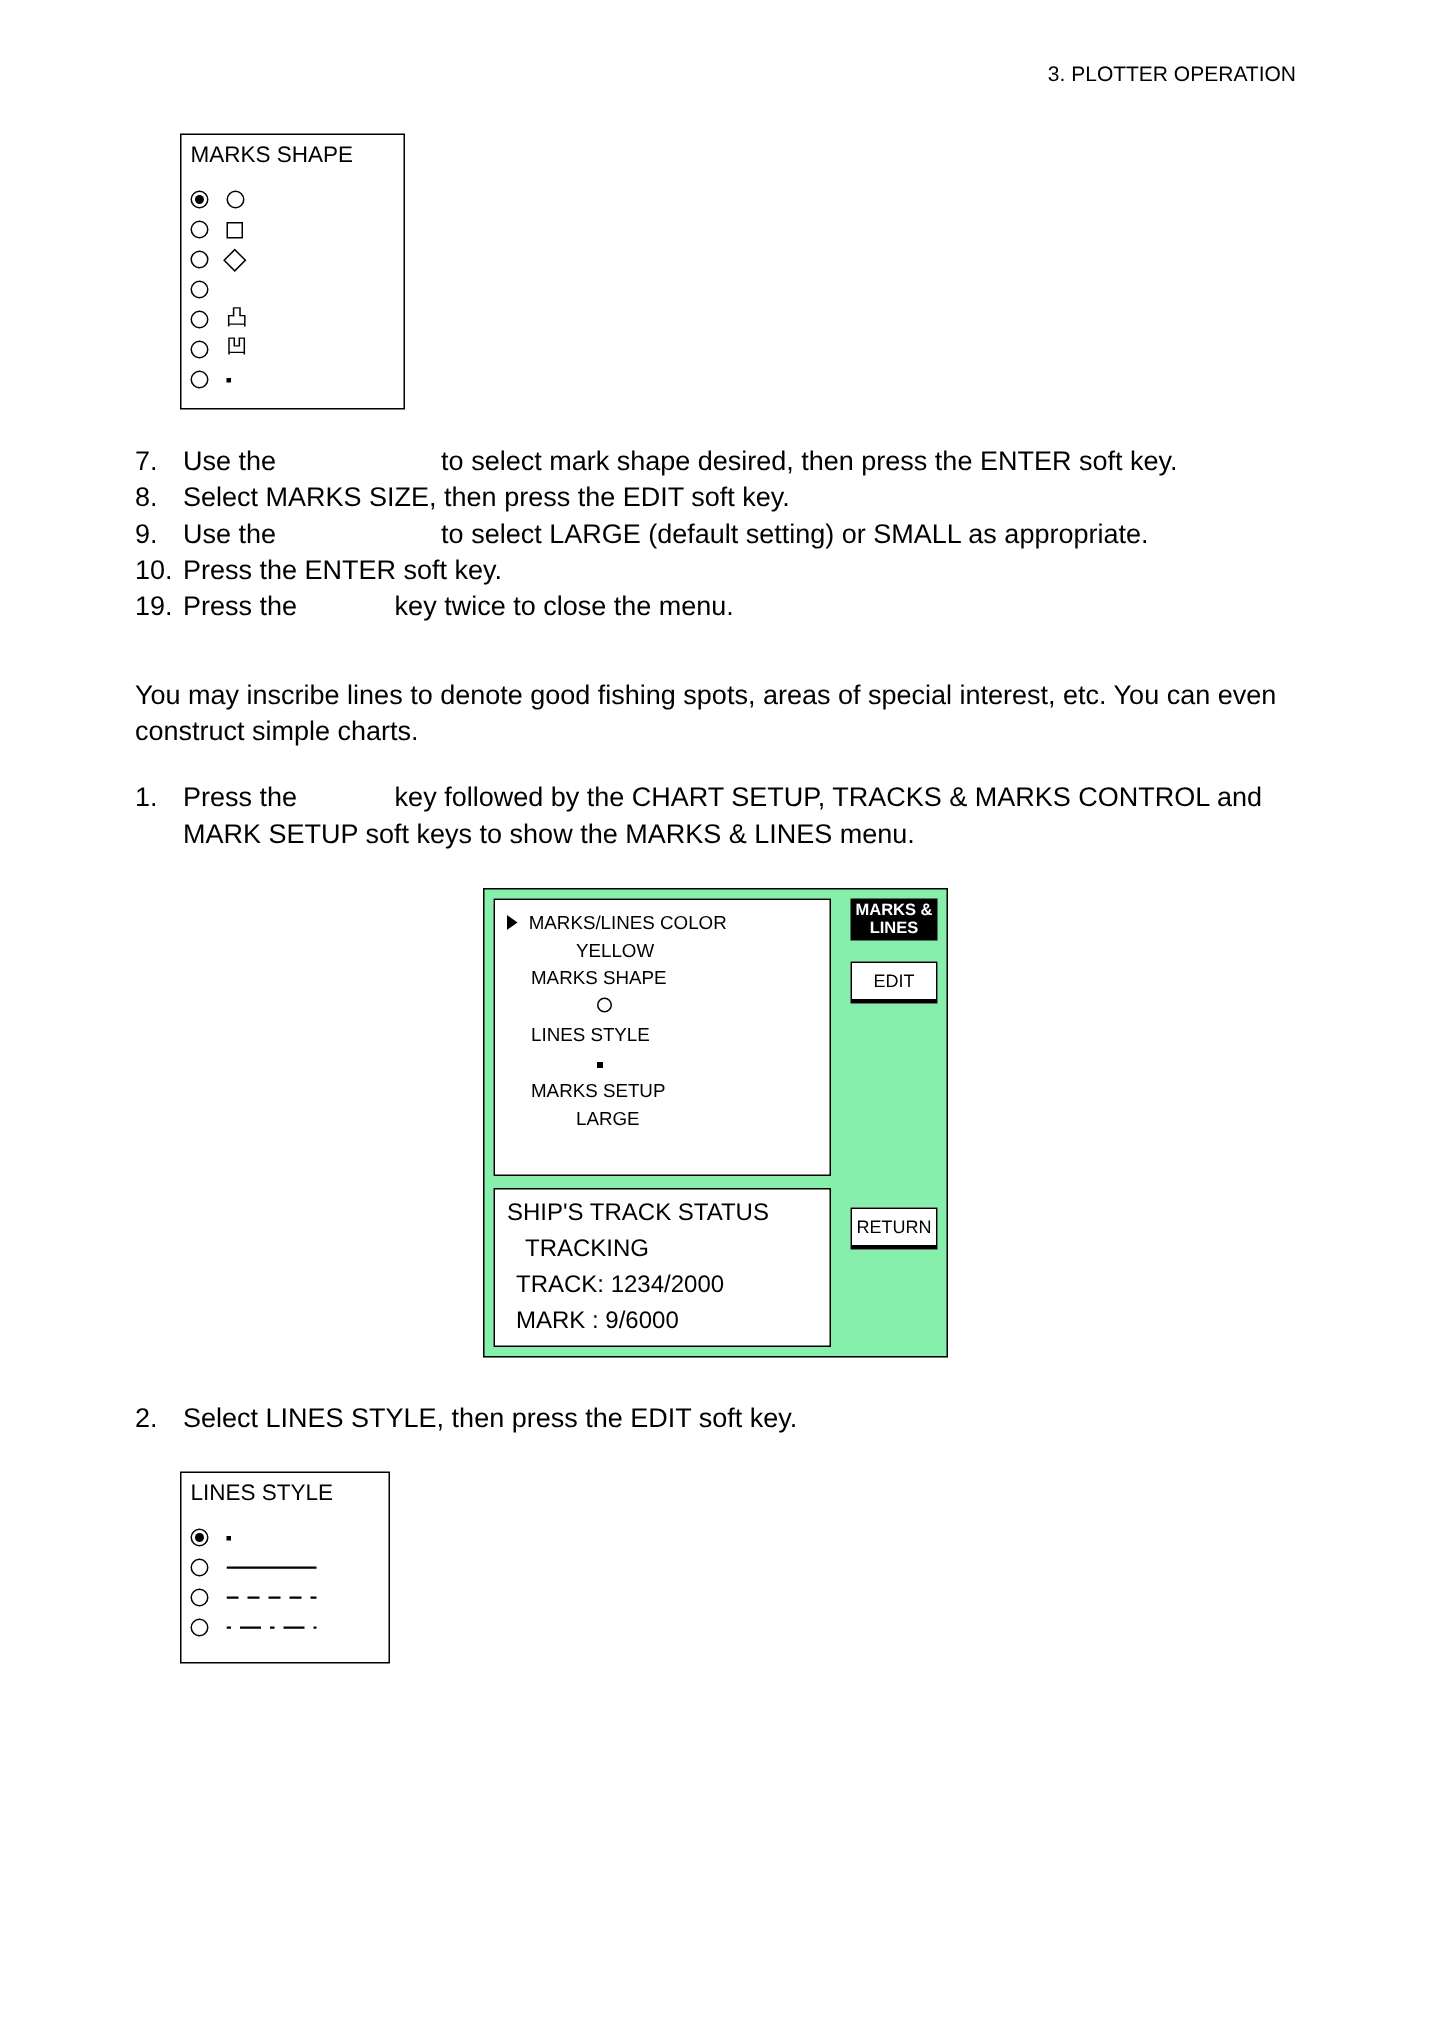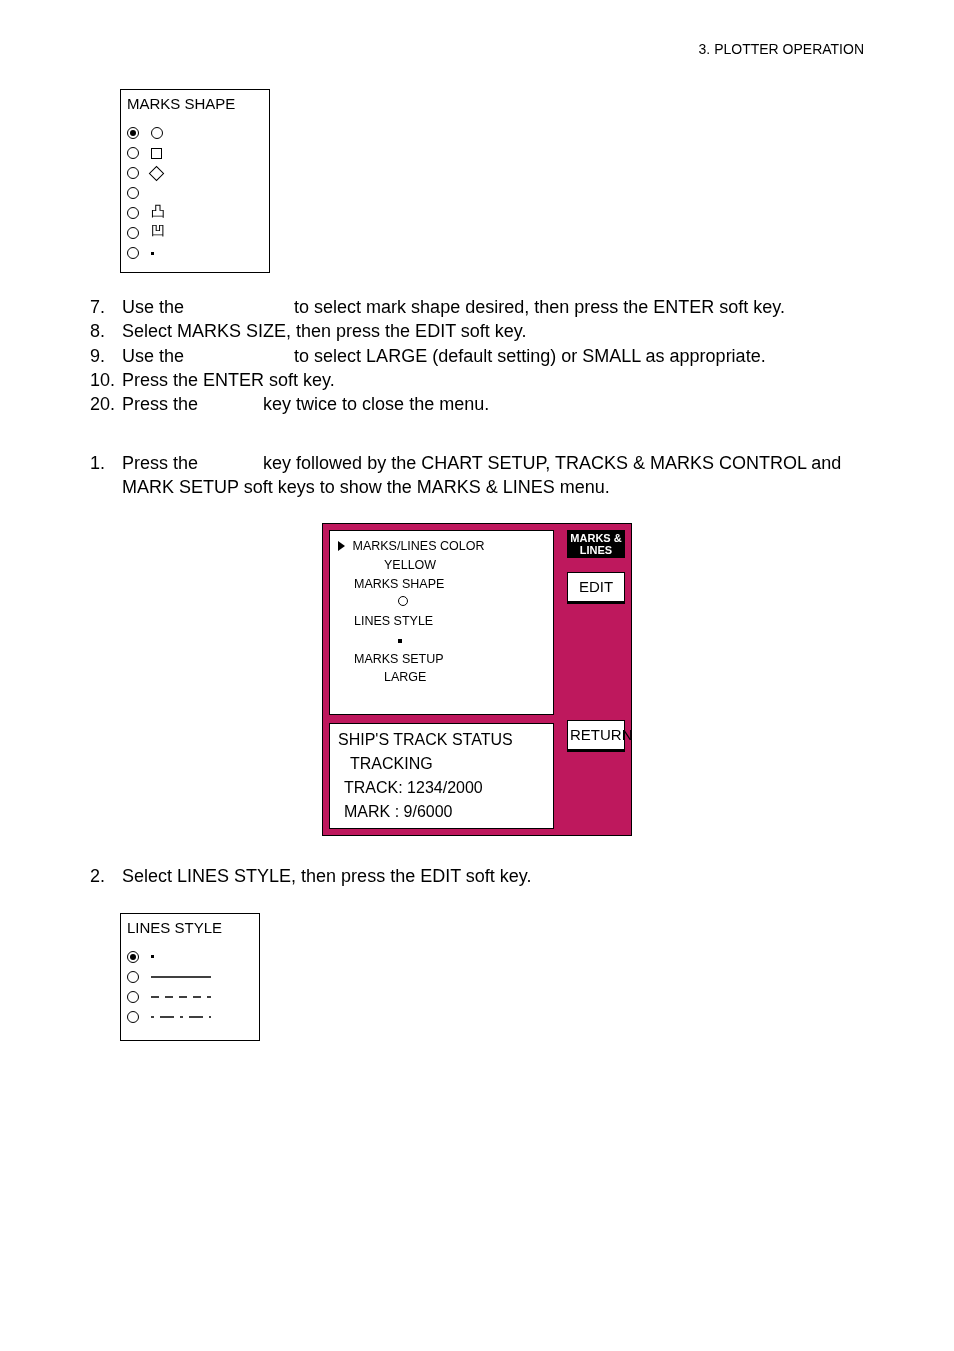--- a/index.html
+++ b/index.html
@@ -68,21 +68,21 @@
   }
   .gap-word-s {
     display: inline-block;
     width: 55px;
   }
   .para { margin-bottom: 20px; }
   .menu-figure {
     width: 310px;
     margin: 0 auto 10px auto;
     border: 1px solid #000;
-    background: #be185d;
+    background: #86efac;
     padding: 6px;
     position: relative;
     box-sizing: border-box;
   }
   .menu-left {
     width: 225px;
   }
   .white-box {
     background: #fff;
     border: 1px solid #000;
@@ -120,30 +120,30 @@
     padding: 2px 2px;
     width: 58px;
     box-sizing: border-box;
   }
   .side-tab.top { top: 6px; }
   .softkey {
     position: absolute;
     right: 6px;
     background: #fff;
     color: #000;
-    font-size: 15px;
+    font-size: 12px;
     text-align: center;
     width: 58px;
     padding: 4px 2px;
     border: 1px solid #000;
     border-bottom: 3px solid #000;
     box-sizing: border-box;
   }
   .softkey.edit { top: 48px; }
-  .softkey.return { top: 196px; }
+  .softkey.return { top: 212px; }
   .lines-style-box {
     border: 1px solid #000;
     width: 140px;
     margin-left: 30px;
     padding: 4px 6px 14px 6px;
     box-sizing: border-box;
     font-size: 14px;
   }
   .lines-style-box .title { font-size: 15px; }
   .lines-style-box .row {
@@ -216,31 +216,32 @@
         <span>Use the</span>
         <span class="gap-word"></span>
         <span>to select LARGE (default setting) or SMALL as appropriate.</span>
       </span>
     </li>
     <li>
       <span class="num">10.</span>
       <span class="txt">Press the ENTER soft key.</span>
     </li>
     <li>
-      <span class="num">20.</span>
+      <span class="num">19.</span>
       <span class="txt">
         <span>Press the</span>
         <span class="gap-word-s"></span>
         <span>key twice to close the menu.</span>
       </span>
     </li>
   </ul>
 
   <div style="height:10px"></div>
 
+  <div class="para">You may inscribe lines to denote good fishing spots, areas of special interest, etc. You can even construct simple charts.</div>
 
   <ul class="ol" style="margin-top:0">
     <li>
       <span class="num">1.</span>
       <span class="txt">
         <span>Press the</span>
         <span class="gap-word-s"></span>
         <span>key followed by the CHART SETUP, TRACKS &amp; MARKS CONTROL and MARK SETUP soft keys to show the MARKS &amp; LINES menu.</span>
       </span>
     </li>

